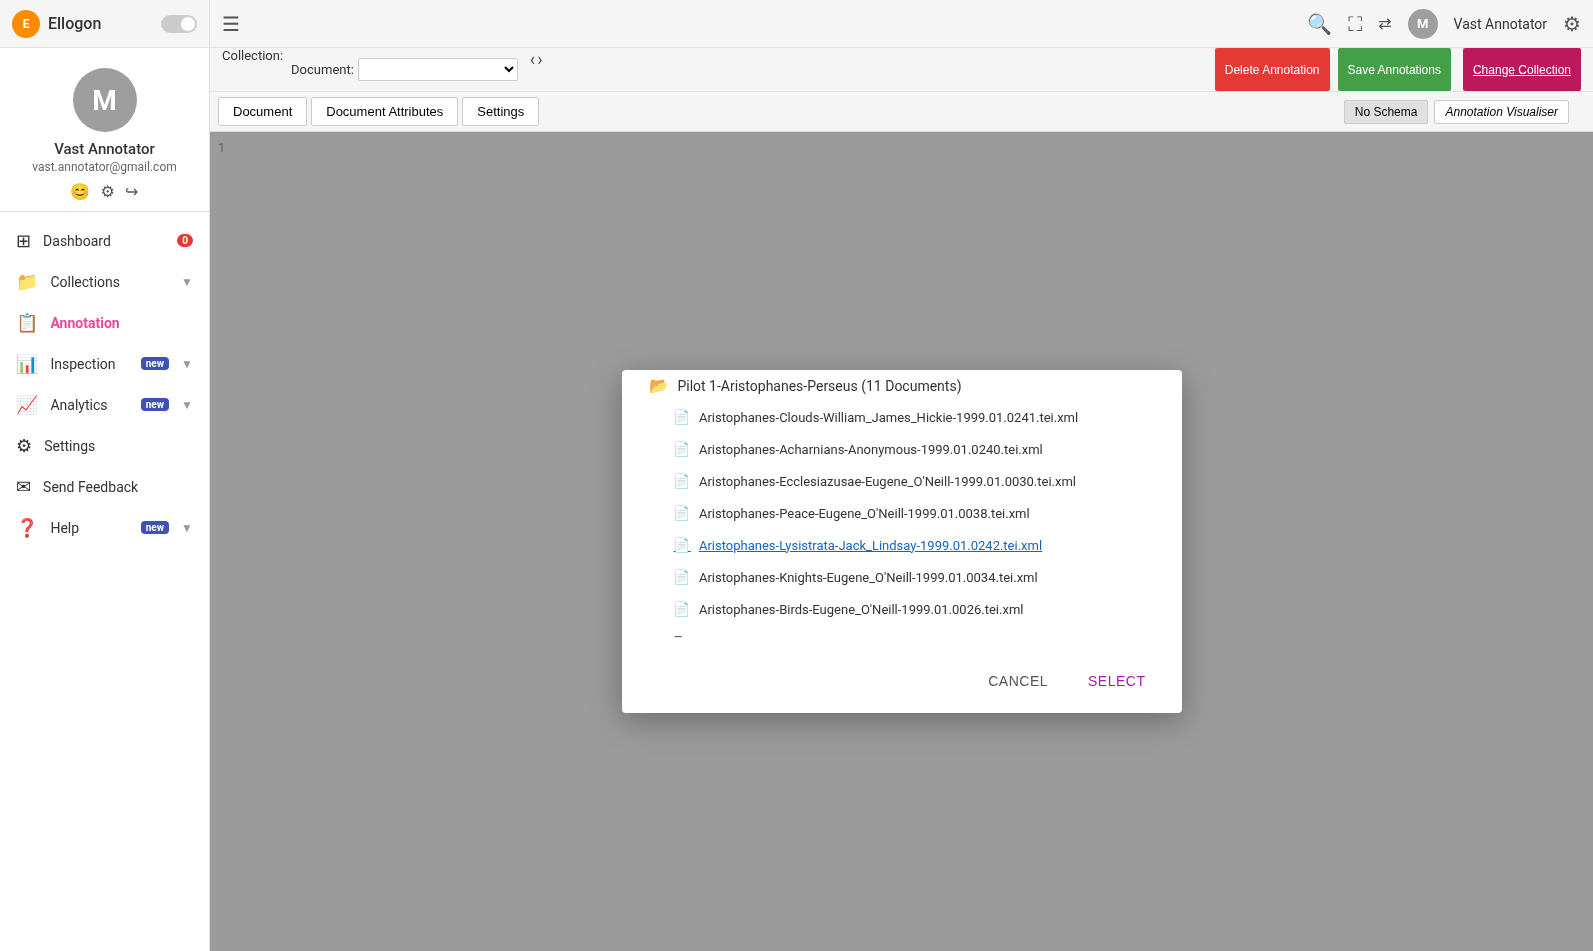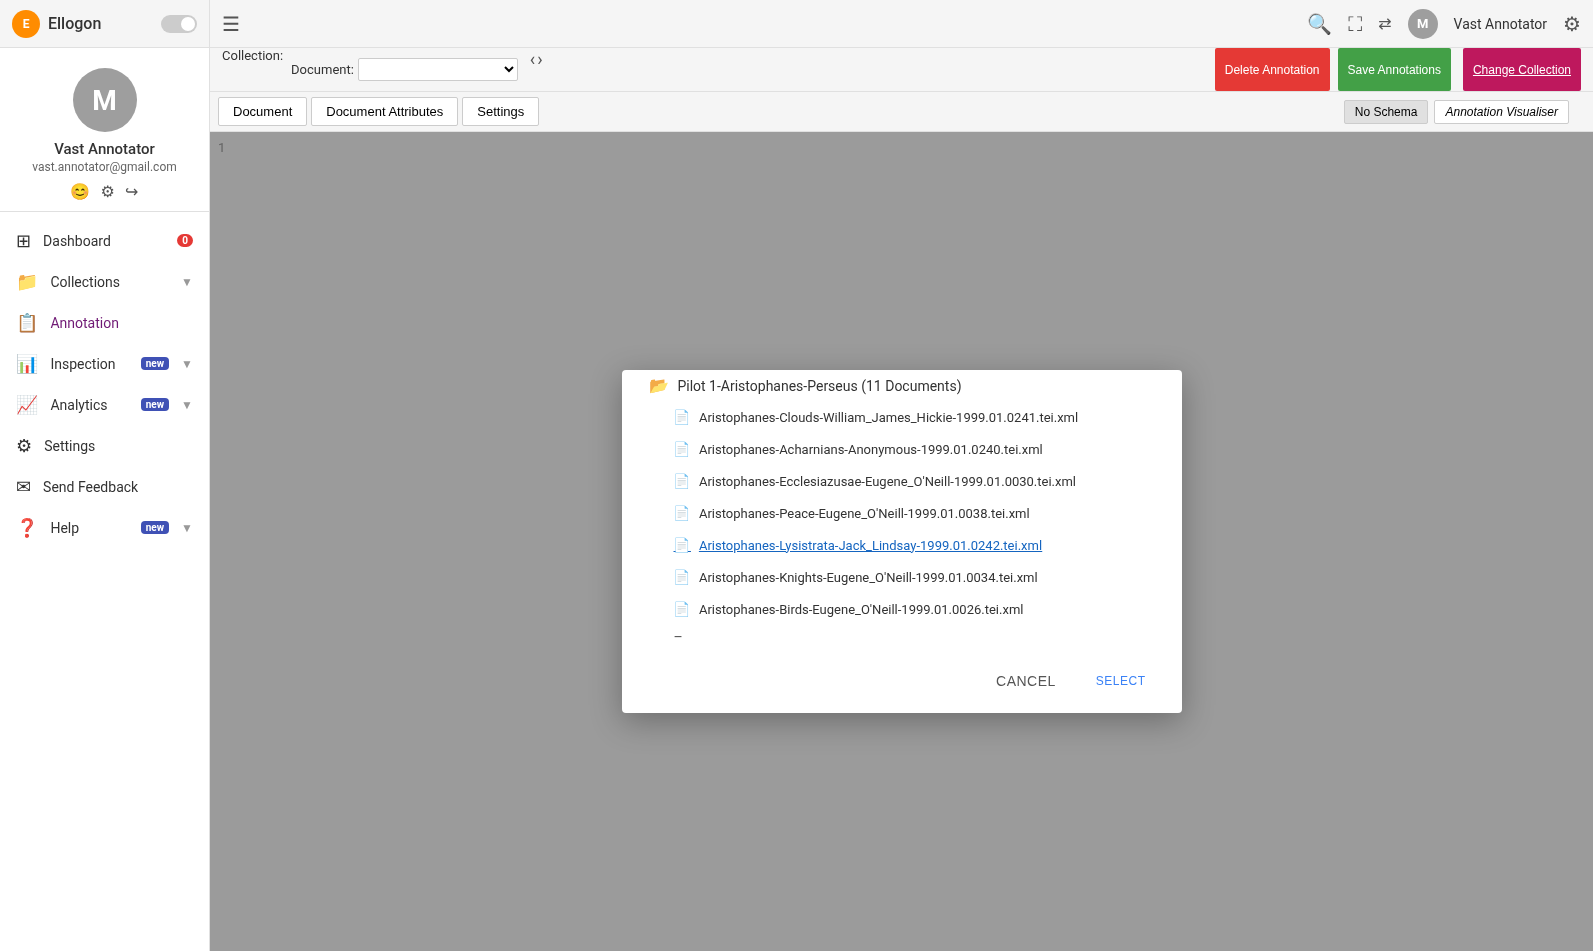--- a/index.html
+++ b/index.html
@@ -280,22 +280,22 @@
       font-weight: 500;
       letter-spacing: 0.5px;
       padding: 8px 16px;
       cursor: pointer;
       text-transform: uppercase;
     }
 
     .btn-select {
       background: transparent;
       border: none;
-      color: #3b82f6;
-      font-size: 12px;
+      color: #a21caf;
+      font-size: 14px;
       font-weight: 500;
       letter-spacing: 0.5px;
       padding: 8px 16px;
       cursor: pointer;
       text-transform: uppercase;
     }
 
     .line-number {
       position: absolute;
       left: 8px;
@@ -343,21 +343,21 @@
       <span class="nav-label">Dashboard</span>
       <span class="badge">0</span>
     </div>
     <div class="nav-item">
       <span class="nav-icon">📁</span>
       <span class="nav-label">Collections</span>
       <span class="chevron">▼</span>
     </div>
     <div class="nav-item active">
       <span class="nav-icon" style="color:#e53935;">📋</span>
-      <span class="nav-label" style="color:#701a75;">Annotation</span>
+      <span class="nav-label" style="color:#ec4899;font-weight:bold;">Annotation</span>
     </div>
     <div class="nav-item">
       <span class="nav-icon">📊</span>
       <span class="nav-label">Inspection</span>
       <span class="badge-new">new</span>
       <span class="chevron">▼</span>
     </div>
     <div class="nav-item">
       <span class="nav-icon">📈</span>
       <span class="nav-label">Analytics</span>

